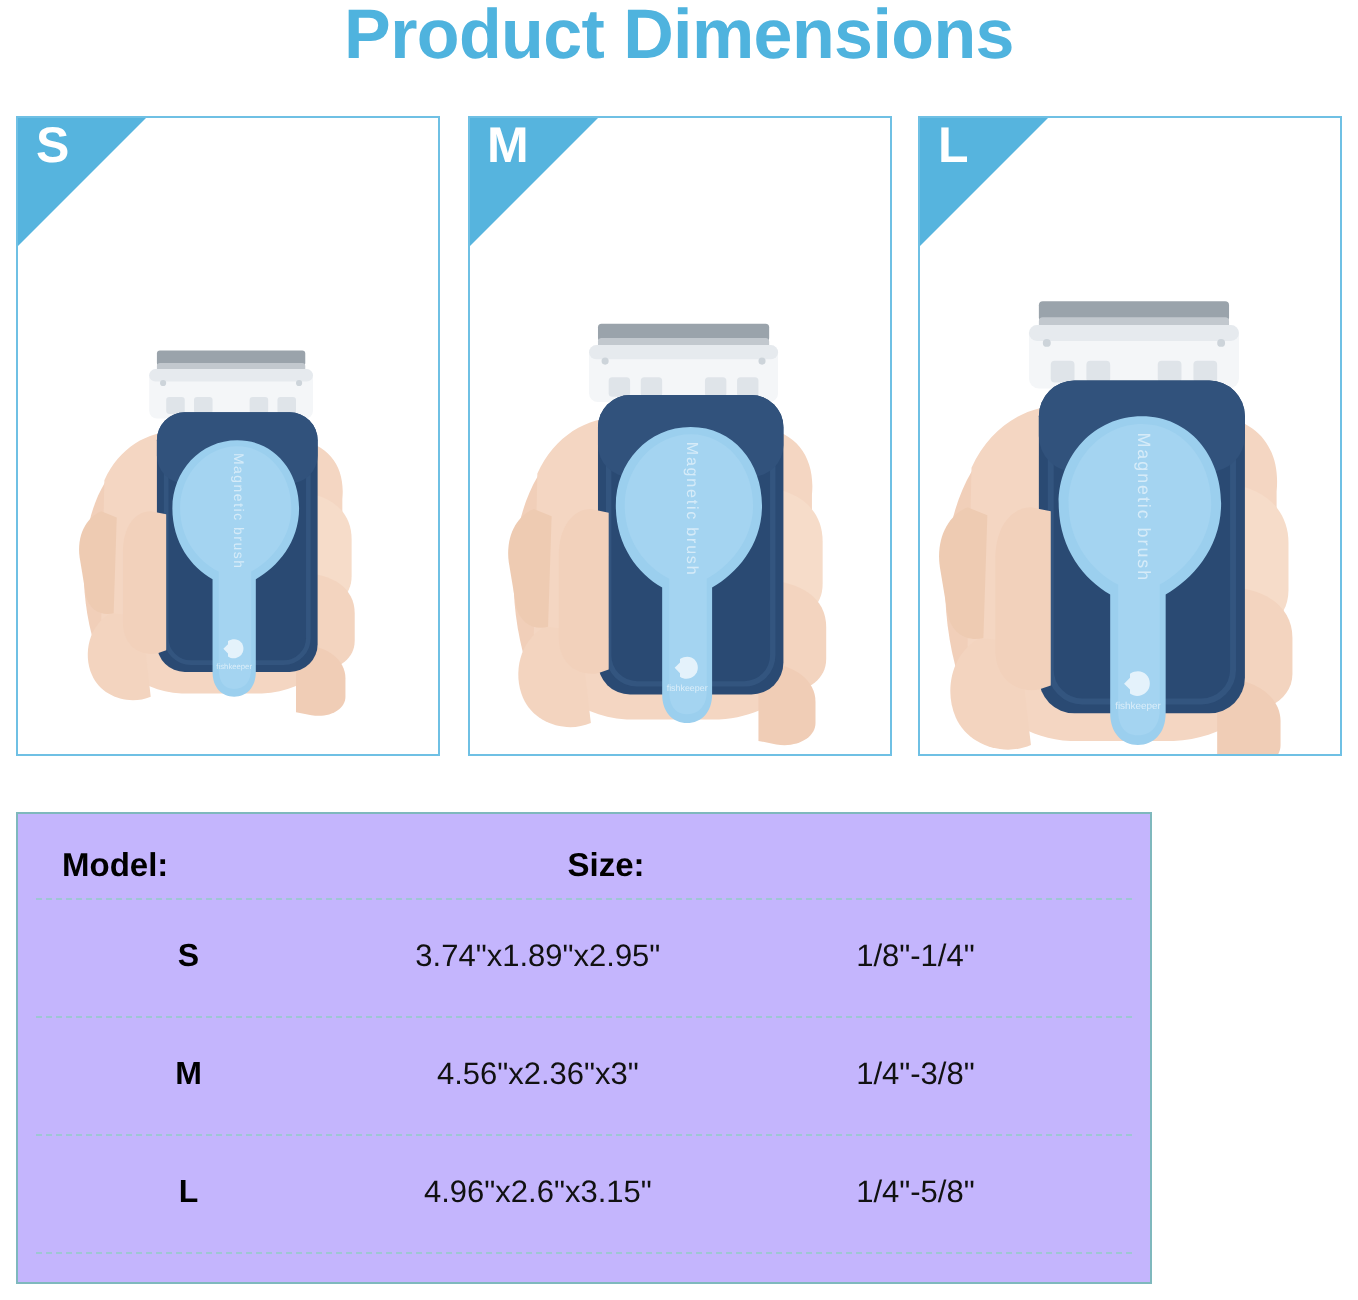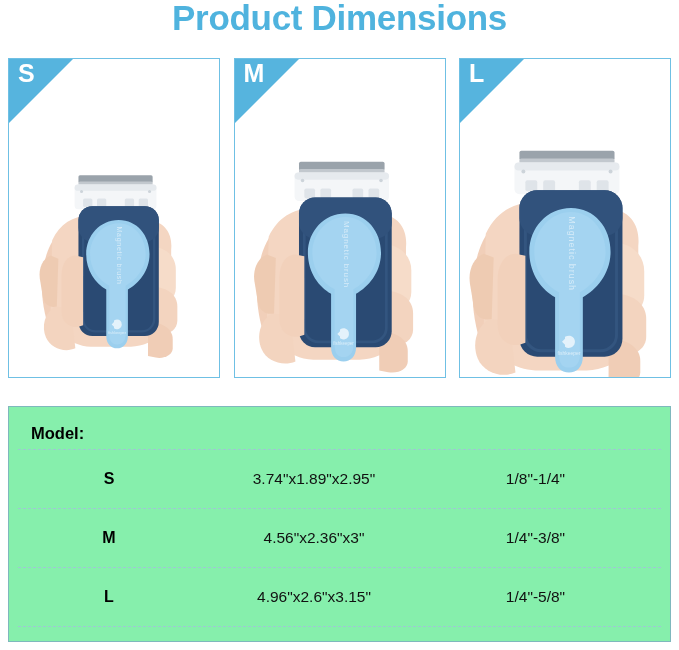--- a/index.html
+++ b/index.html
@@ -90,24 +90,24 @@
     fill: #ffffff;
     font-family: "Liberation Sans", sans-serif;
     opacity: 0.6;
   }
 
   
   .table-box {
     position: absolute;
     left: 8px;
     top: 406px;
-    width: 663px;
+    width: 568px;
     height: 236px;
     border: 1px solid #7fb8bd;
-    background: #86efac;
+    background: #c4b5fd;
     box-sizing: border-box;
   }
   .row {
     position: relative;
     display: flex;
     align-items: center;
     height: 58px;
     box-sizing: border-box;
   }
   .row.header { height: 42px; padding-top: 10px; }
@@ -318,20 +318,21 @@
       </svg>
     </div>
   </div>
 
 </div>
 
 <div class="table-box">
 
   <div class="row header">
     <div class="cell c-model">Model:</div>
+    <div class="cell c-size">Size:</div>
   </div>
 
   <div class="divider"></div>
 
   <div class="row body">
     <div class="cell c-model">S</div>
     <div class="cell c-size">3.74"x1.89"x2.95"</div>
     <div class="cell c-thick">1/8"-1/4"</div>
   </div>
 

